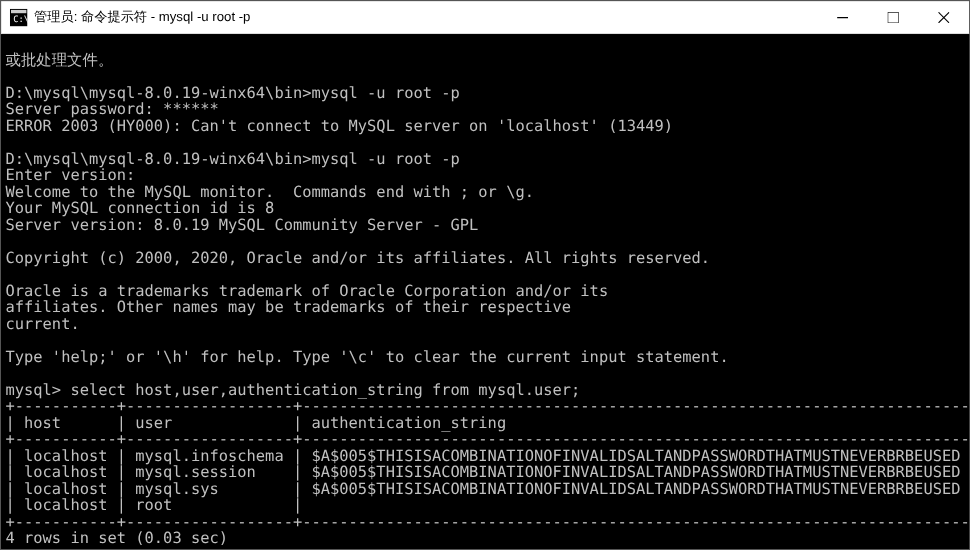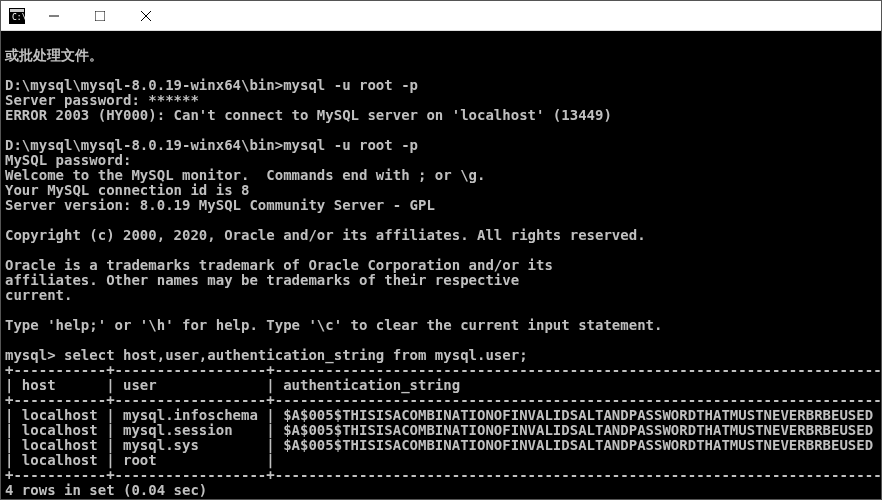--- a/index.html
+++ b/index.html
@@ -5,33 +5,34 @@
   * { margin: 0; padding: 0; box-sizing: border-box; }
   html, body { width: 882px; height: 500px; overflow: hidden; font-family: "Segoe UI", Tahoma, sans-serif; }
   .window { width: 882px; height: 500px; display: flex; flex-direction: column; background: #000; border: 1px solid #555; }
   .titlebar { height: 30px; background: #fff; display: flex; align-items: center; border-bottom: 1px solid #ddd; }
   .titlebar-icon { width: 16px; height: 16px; margin-left: 8px; margin-right: 6px; display: inline-flex; align-items: center; justify-content: center; }
   .titlebar-icon svg { width: 16px; height: 16px; }
   .titlebar-title { flex: 1; font-size: 12px; color: #000; white-space: nowrap; overflow: hidden; }
   .win-controls { display: flex; height: 100%; }
   .win-btn { width: 46px; height: 100%; display: flex; align-items: center; justify-content: center; font-size: 10px; color: #000; }
   .terminal { flex: 1; background: #000; color: #c0c0c0; font-family: "NSimSun","SimSun","Consolas",monospace; font-size: 14px; line-height: 15px; padding: 2px 4px; overflow: hidden; white-space: pre; letter-spacing: 0; }
-  .terminal .line { white-space: pre; font-weight: bold; }
+  .terminal .line { white-space: pre; }
 </style>
 </head>
 <body>
 <div class="window">
   <div class="titlebar">
     <span class="titlebar-icon">
       <svg viewBox="0 0 16 16">
           <rect x="0" y="0" width="16" height="16" fill="#000"></rect>
           <rect x="1" y="1" width="14" height="3" fill="#ccc"></rect>
           <text x="3" y="12" font-size="8" fill="#fff" font-family="monospace">C:\</text>
         </svg>
     </span>
+    <span class="titlebar-title">管理员: 命令提示符 - mysql  -u root -p</span>
     <div class="win-controls">
       <div class="win-btn">
           <svg width="10" height="10" viewBox="0 0 10 10">
             <line x1="0" y1="5" x2="10" y2="5" stroke="#000" stroke-width="1"></line>
           </svg>
         </div>
       <div class="win-btn">
           <svg width="10" height="10" viewBox="0 0 10 10">
             <rect x="0" y="0" width="10" height="10" fill="none" stroke="#000" stroke-width="1"></rect>
           </svg>
@@ -45,21 +46,21 @@
     </div>
   </div>
   <div class="terminal">
 <span class="line">或批处理文件。</span>
 <span class="line"></span>
 <span class="line">D:\mysql\mysql-8.0.19-winx64\bin&gt;mysql -u root -p</span>
 <span class="line">Server password: ******</span>
 <span class="line">ERROR 2003 (HY000): Can't connect to MySQL server on 'localhost' (13449)</span>
 <span class="line"></span>
 <span class="line">D:\mysql\mysql-8.0.19-winx64\bin&gt;mysql -u root -p</span>
-<span class="line">MySQL password:</span>
+<span class="line">Enter version:</span>
 <span class="line">Welcome to the MySQL monitor.  Commands end with ; or \g.</span>
 <span class="line">Your MySQL connection id is 8</span>
 <span class="line">Server version: 8.0.19 MySQL Community Server - GPL</span>
 <span class="line"></span>
 <span class="line">Copyright (c) 2000, 2020, Oracle and/or its affiliates. All rights reserved.</span>
 <span class="line"></span>
 <span class="line">Oracle is a trademarks trademark of Oracle Corporation and/or its</span>
 <span class="line">affiliates. Other names may be trademarks of their respective</span>
 <span class="line">current.</span>
 <span class="line"></span>
@@ -67,16 +68,16 @@
 <span class="line"></span>
 <span class="line">mysql&gt; select host,user,authentication_string from mysql.user;</span>
 <span class="line">+-----------+------------------+------------------------------------------------------------------------+</span>
 <span class="line">| host      | user             | authentication_string                                                  |</span>
 <span class="line">+-----------+------------------+------------------------------------------------------------------------+</span>
 <span class="line">| localhost | mysql.infoschema | $A$005$THISISACOMBINATIONOFINVALIDSALTANDPASSWORDTHATMUSTNEVERBRBEUSED |</span>
 <span class="line">| localhost | mysql.session    | $A$005$THISISACOMBINATIONOFINVALIDSALTANDPASSWORDTHATMUSTNEVERBRBEUSED |</span>
 <span class="line">| localhost | mysql.sys        | $A$005$THISISACOMBINATIONOFINVALIDSALTANDPASSWORDTHATMUSTNEVERBRBEUSED |</span>
 <span class="line">| localhost | root             |                                                                        |</span>
 <span class="line">+-----------+------------------+------------------------------------------------------------------------+</span>
-<span class="line">4 rows in set (0.04 sec)</span>
+<span class="line">4 rows in set (0.03 sec)</span>
 <span class="line"></span>
   </div>
 </div>
 
 </body></html>

